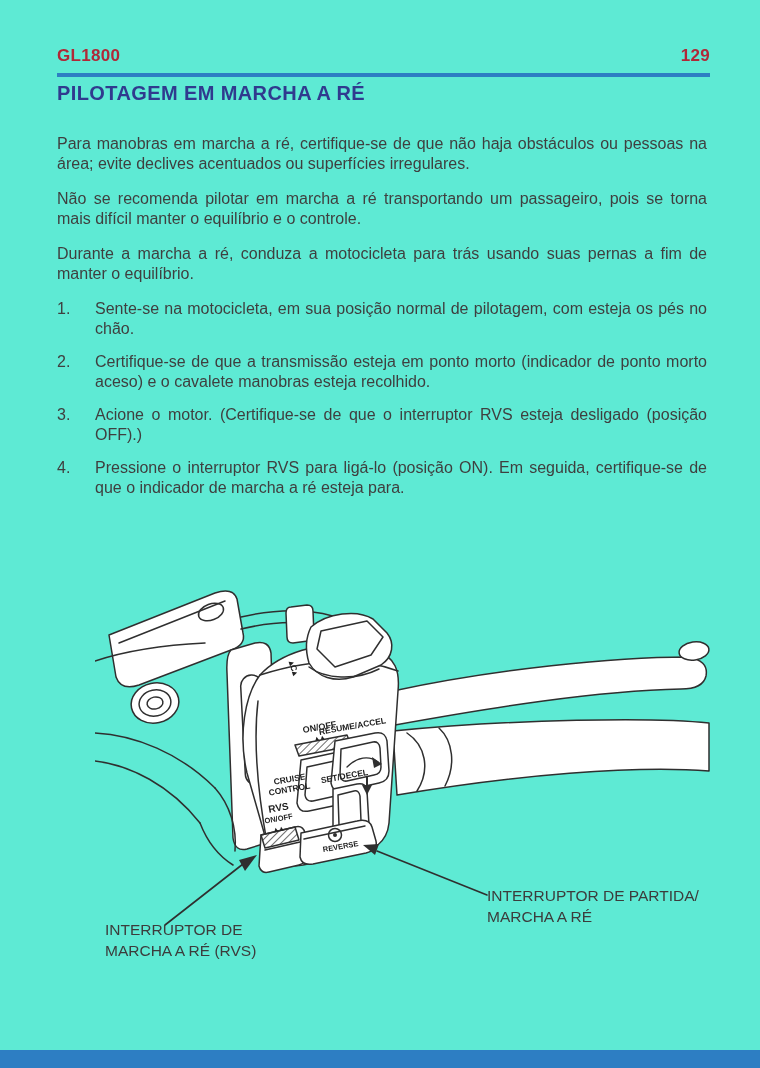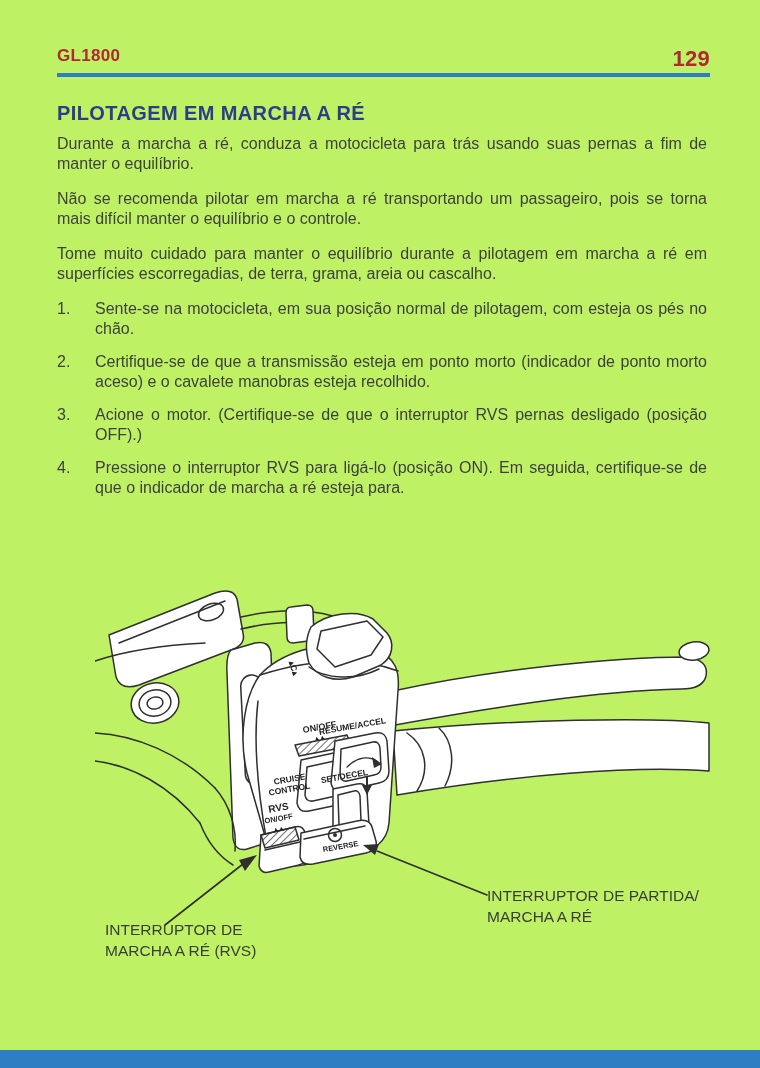--- a/index.html
+++ b/index.html
@@ -1,23 +1,23 @@
 <!DOCTYPE html>
 <html><head>
 <meta charset="utf-8">
 <style>
   html,body{margin:0;padding:0;background:#ffffff;}
   #page{
-    position:relative;width:760px;height:1068px;background:#bef264;overflow:hidden;
+    position:relative;width:760px;height:1068px;background:#5eead4;overflow:hidden;
     font-family:"Liberation Sans",sans-serif;
   }
   .hdr-model{position:absolute;left:57px;top:46px;font-size:17px;font-weight:bold;color:#b02837;letter-spacing:.3px;}
-  .hdr-page{position:absolute;right:50px;top:46px;font-size:22px;font-weight:bold;color:#b02837;letter-spacing:.3px;}
+  .hdr-page{position:absolute;right:50px;top:46px;font-size:17px;font-weight:bold;color:#b02837;letter-spacing:.3px;}
   .hdr-rule{position:absolute;left:57px;right:50px;top:73px;height:4px;background:#2d7ec3;}
-  .doc-title{position:absolute;left:57px;top:102px;font-size:20px;font-weight:bold;color:#303a8e;letter-spacing:.4px;}
+  .doc-title{position:absolute;left:57px;top:82px;font-size:20px;font-weight:bold;color:#303a8e;letter-spacing:.4px;}
   .content{position:absolute;left:57px;top:134px;width:650px;font-size:16px;line-height:20px;color:#3f3f3f;}
   .par{margin:0 0 15px 0;text-align:justify;}
   .steps{margin-top:2px;}
   .step{display:flex;margin:0 0 13px 0;}
   .step-num{flex:0 0 38px;}
   .step-text{flex:1;text-align:justify;}
   .figure{position:absolute;left:95px;top:583px;width:620px;height:400px;}
   .footer-bar{position:absolute;left:0;right:0;bottom:0;height:18px;background:#2d7ec3;}
   svg text{font-family:"Liberation Sans",sans-serif;}
 </style>
@@ -26,36 +26,36 @@
 
 <div id="page">
 
   <div class="hdr-model">GL1800</div>
   <div class="hdr-page">129</div>
   <div class="hdr-rule"></div>
 
   <div class="doc-title">PILOTAGEM EM MARCHA A RÉ</div>
 
   <div class="content">
+    <p class="par">Para manobras em marcha a ré, certifique-se de que não haja obstáculos ou pessoas na área; evite declives acentuados ou superfícies irregulares.</p>
+    <p class="par">Não se recomenda pilotar em marcha a ré transportando um passageiro, pois se torna mais difícil manter o equilíbrio e o controle.</p>
     <p class="par">Durante a marcha a ré, conduza a motocicleta para trás usando suas pernas a fim de manter o equilíbrio.</p>
-    <p class="par">Não se recomenda pilotar em marcha a ré transportando um passageiro, pois se torna mais difícil manter o equilíbrio e o controle.</p>
-    <p class="par">Tome muito cuidado para manter o equilíbrio durante a pilotagem em marcha a ré em superfícies escorregadias, de terra, grama, areia ou cascalho.</p>
 
     <div class="steps">
       <div class="step">
         <div class="step-num">1.</div>
         <div class="step-text">Sente-se na motocicleta, em sua posição normal de pilotagem, com esteja os pés no chão.</div>
       </div>
       <div class="step">
         <div class="step-num">2.</div>
         <div class="step-text">Certifique-se de que a transmissão esteja em ponto morto (indicador de ponto morto aceso) e o cavalete manobras esteja recolhido.</div>
       </div>
       <div class="step">
         <div class="step-num">3.</div>
-        <div class="step-text">Acione o motor. (Certifique-se de que o interruptor RVS pernas desligado (posição OFF).)</div>
+        <div class="step-text">Acione o motor. (Certifique-se de que o interruptor RVS esteja desligado (posição OFF).)</div>
       </div>
       <div class="step">
         <div class="step-num">4.</div>
         <div class="step-text">Pressione o interruptor RVS para ligá-lo (posição ON). Em seguida, certifique-se de que o indicador de marcha a ré esteja para.</div>
       </div>
     </div>
   </div>
 
   <svg class="figure" viewBox="0 0 620 400">
     <defs>

